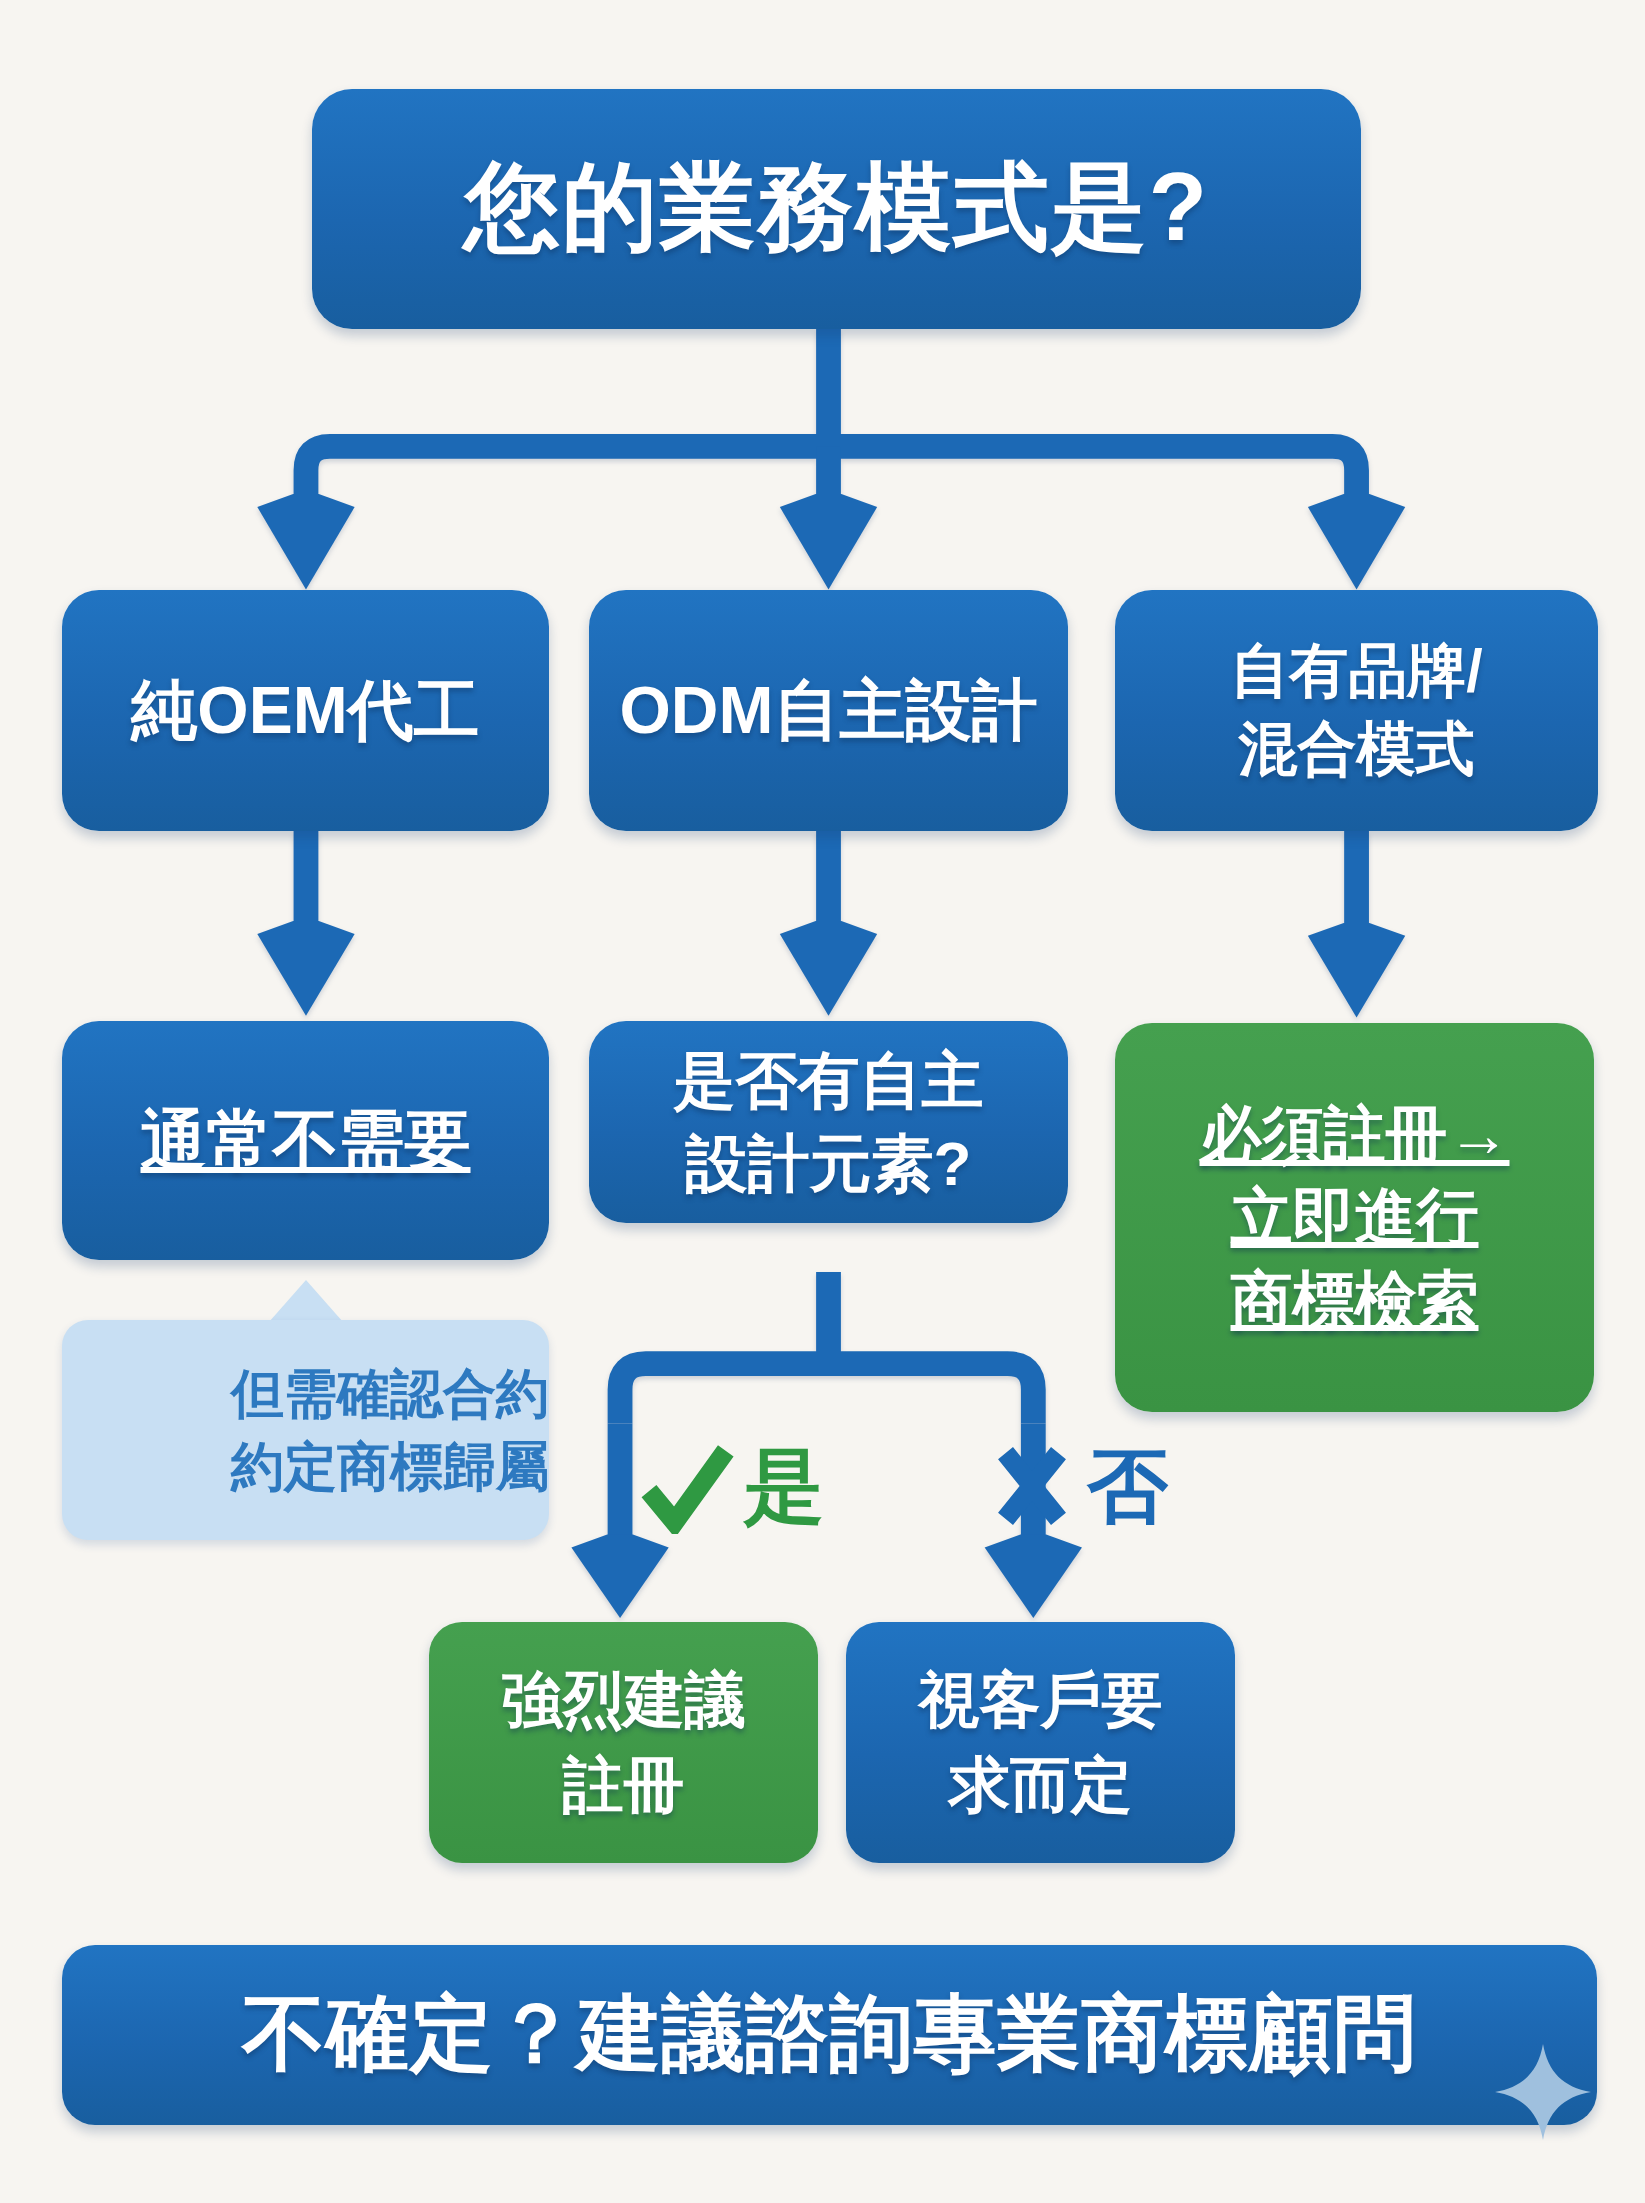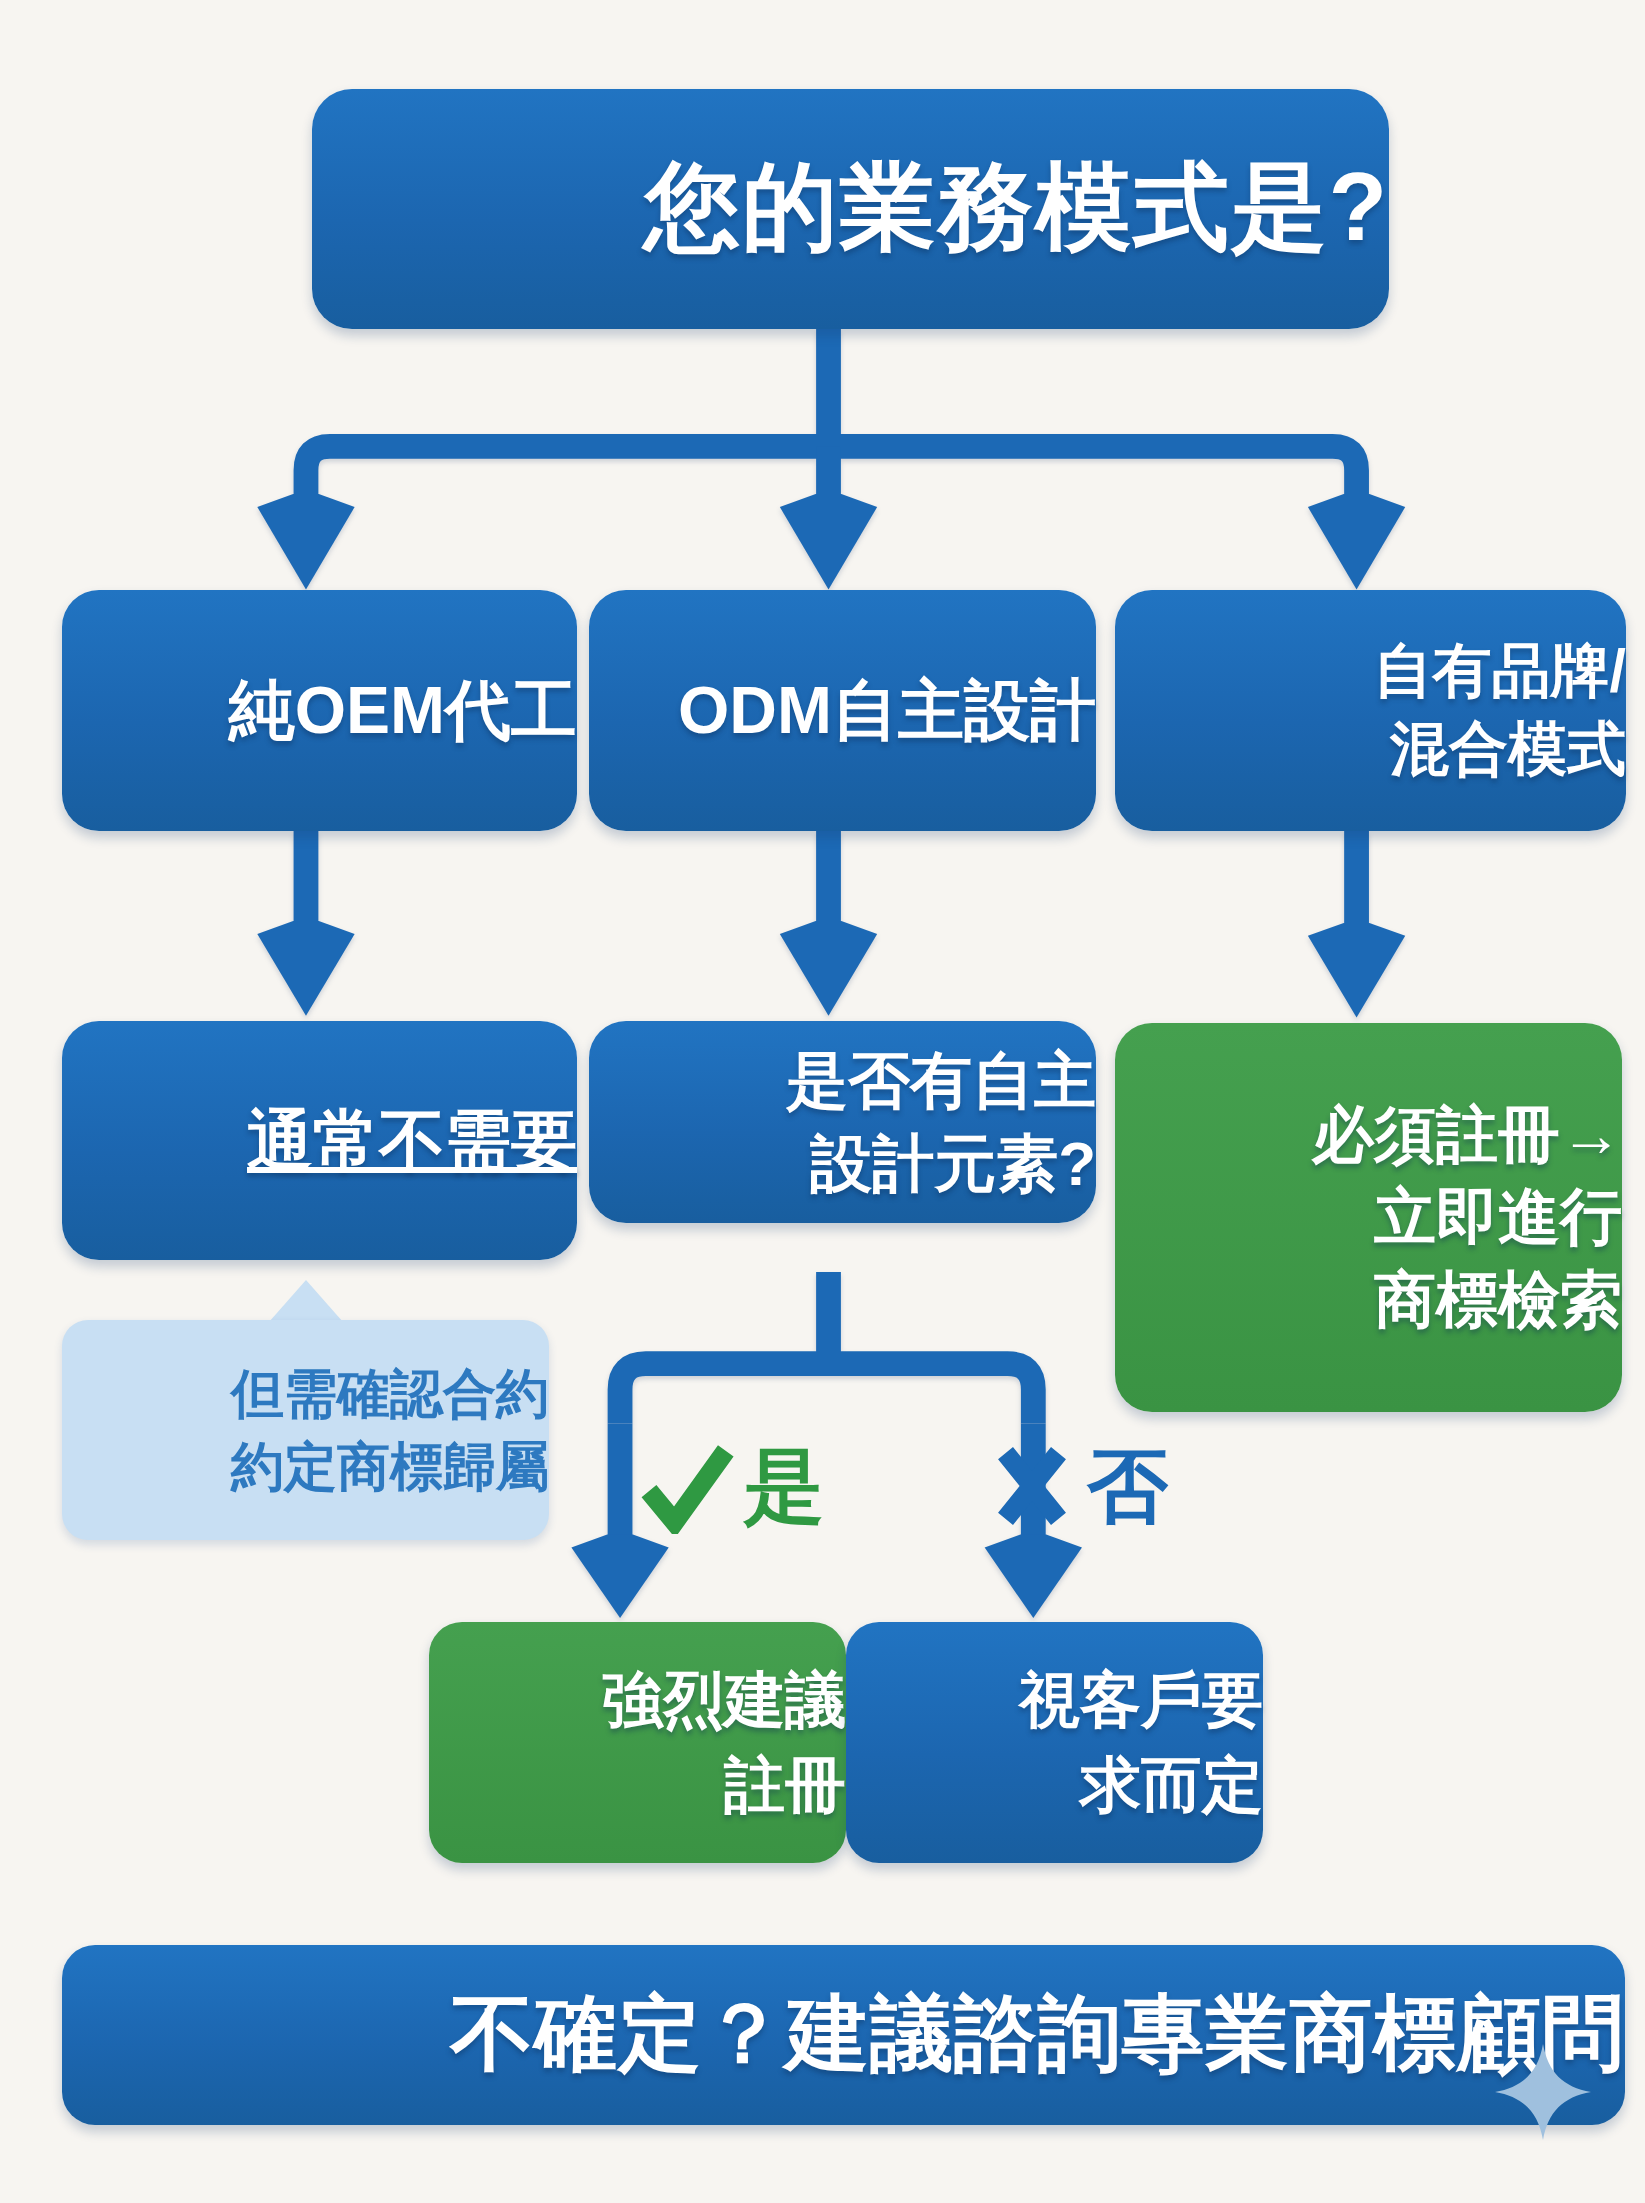--- a/index.html
+++ b/index.html
@@ -10,41 +10,40 @@
     background:#f7f5f1;
     overflow:hidden;
     font-family:"Liberation Sans","DejaVu Sans",sans-serif;
   }
   .connectors{position:absolute;left:0;top:0;z-index:0;
     filter:drop-shadow(0 3.7px 2.8px rgba(20,50,100,.18));}
   .connectors path.line{stroke:#1c69b5;stroke-width:27;fill:none;stroke-linecap:butt;}
   .connectors polygon.head{fill:#1c69b5;}
   .box{
     position:absolute;z-index:1;
-    display:flex;flex-direction:column;align-items:flex-end;justify-content:center;
+    display:flex;flex-direction:column;align-items:center;justify-content:center;
     border-radius:37px;color:#ffffff;font-weight:800;text-align:center;
     box-shadow:0 6.4px 11px rgba(25,60,110,.22);
-    padding-left:28px;
   }
   .blue{background:linear-gradient(180deg,#2174c2 0%,#1c66b0 55%,#185e9f 100%);}
   .green{background:linear-gradient(180deg,#45a04f 0%,#3a9343 100%);}
   .box .ln{text-shadow:0 3.7px 5.5px rgba(10,40,80,.35);}
   .title-box{left:312px;top:89px;width:1049px;height:240px;border-radius:40px;}
   .title-box .ln{font-size:96px;letter-spacing:1.8px;}
   .b-oem{left:62px;top:590px;width:487px;height:241px;}
   .b-odm{left:589px;top:590px;width:479px;height:241px;}
   .b-brand{left:1115px;top:590px;width:483px;height:241px;}
   .b-oem .ln,.b-odm .ln{font-size:66px;}
   .b-brand .ln{font-size:59px;line-height:1.32;}
   .b-oem-result{left:62px;top:1021px;width:487px;height:239px;}
   .b-oem-result .ln{font-size:66px;text-decoration:underline;}
   .b-question{left:589px;top:1021px;width:479px;height:202px;}
   .b-question .ln{font-size:62px;line-height:1.34;}
   .b-must{left:1115px;top:1023px;width:479px;height:389px;}
-  .b-must .ln{font-size:62px;line-height:1.33;}
+  .b-must .ln{font-size:62px;line-height:1.33;text-decoration:underline;}
   .callout{
     position:absolute;z-index:1;
     left:62px;top:1320px;width:487px;height:220px;
     background:#c8dff3;border-radius:26px;
     display:flex;flex-direction:column;align-items:flex-end;justify-content:center;
     color:#2d79c0;font-weight:800;text-align:center;
     box-shadow:0 4.6px 8.3px rgba(40,80,140,.16);
   }
   .callout .ln{font-size:53px;line-height:1.38;}
   .callout-pointer{

